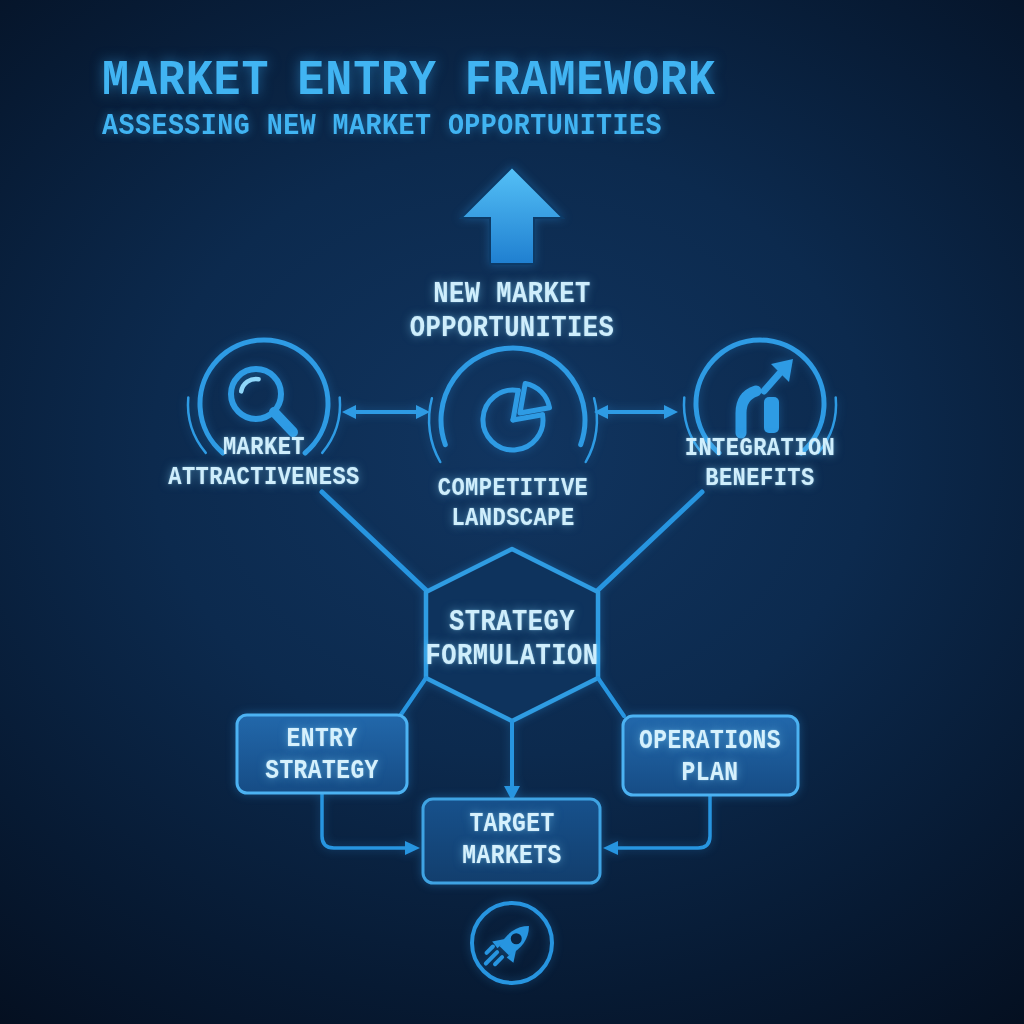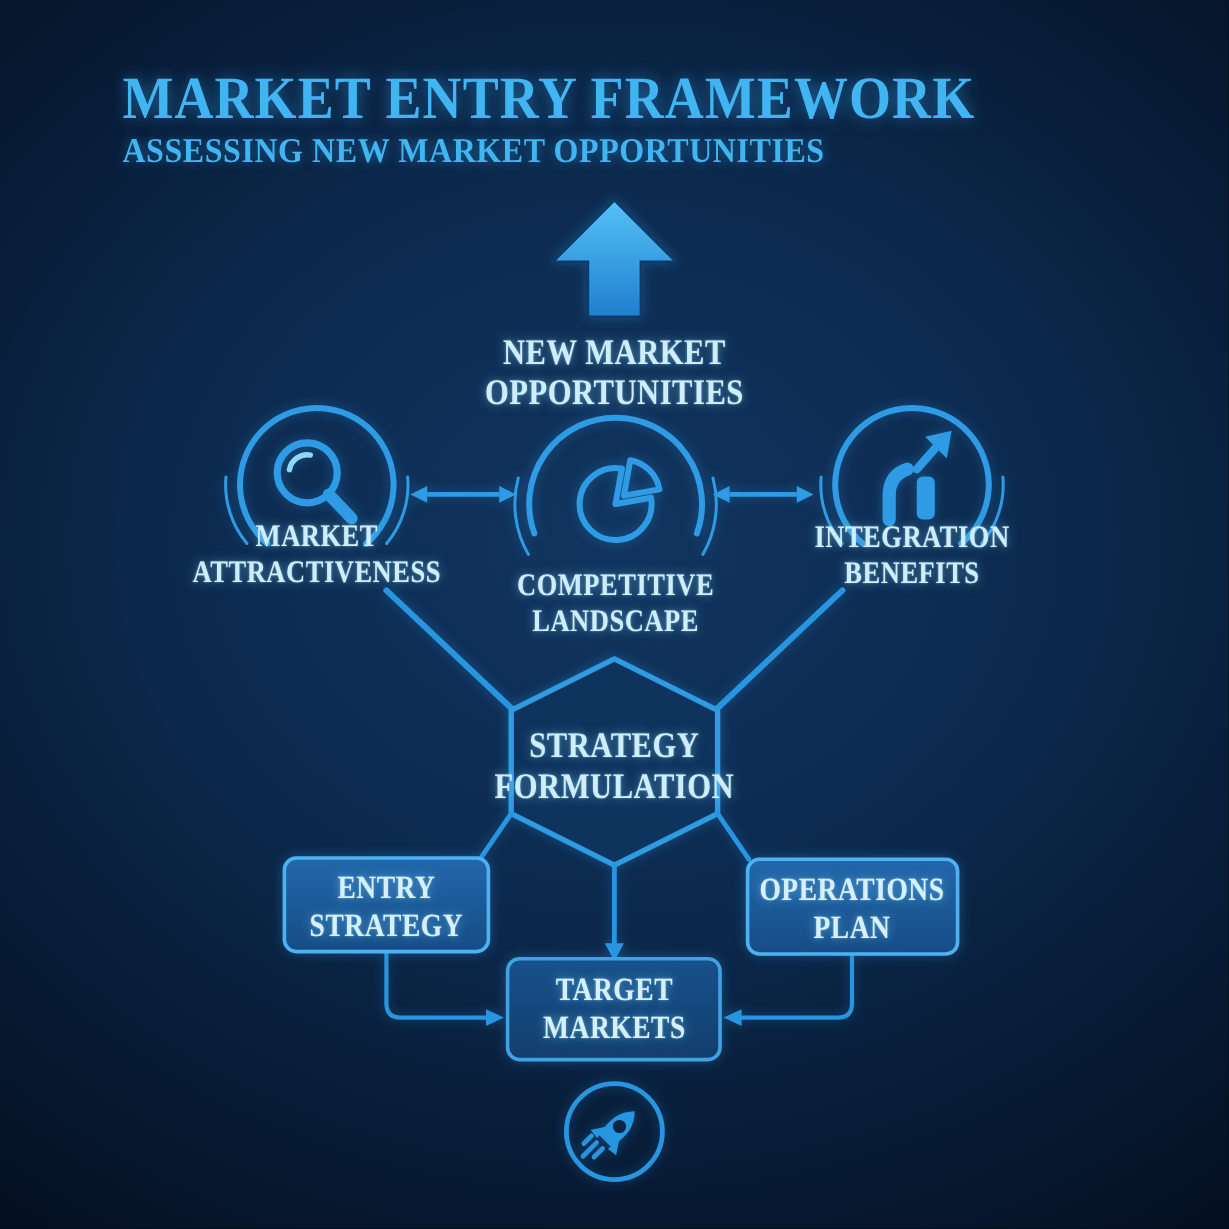--- a/index.html
+++ b/index.html
@@ -1,20 +1,20 @@
 <!DOCTYPE html>
 <html><head>
 <meta charset="utf-8">
 <style>
   html,body{margin:0;padding:0;background:#02070f;}
   .canvas{
     position:relative;width:1024px;height:1024px;overflow:hidden;
     background:
       radial-gradient(ellipse 900px 760px at 50% 44%, #113560 0%, #0c2a4e 40%, #071a33 72%, #040d1c 100%);
-    font-family:Liberation Serif, serif;
+    font-family:Liberation Mono, monospace;
   }
   .diagram-svg{position:absolute;left:0;top:0;filter:drop-shadow(0 0 5px rgba(45,155,235,.35));}
   .label{
     position:absolute;width:340px;text-align:center;
     color:#cfeefc;font-weight:bold;line-height:30px;font-size:26px;
     letter-spacing:.5px;
     transform:scaleX(.85);transform-origin:50% 50%;
     text-shadow:0 0 10px rgba(130,215,255,.55),0 0 2px rgba(190,235,255,.5);
     white-space:nowrap;
   }

